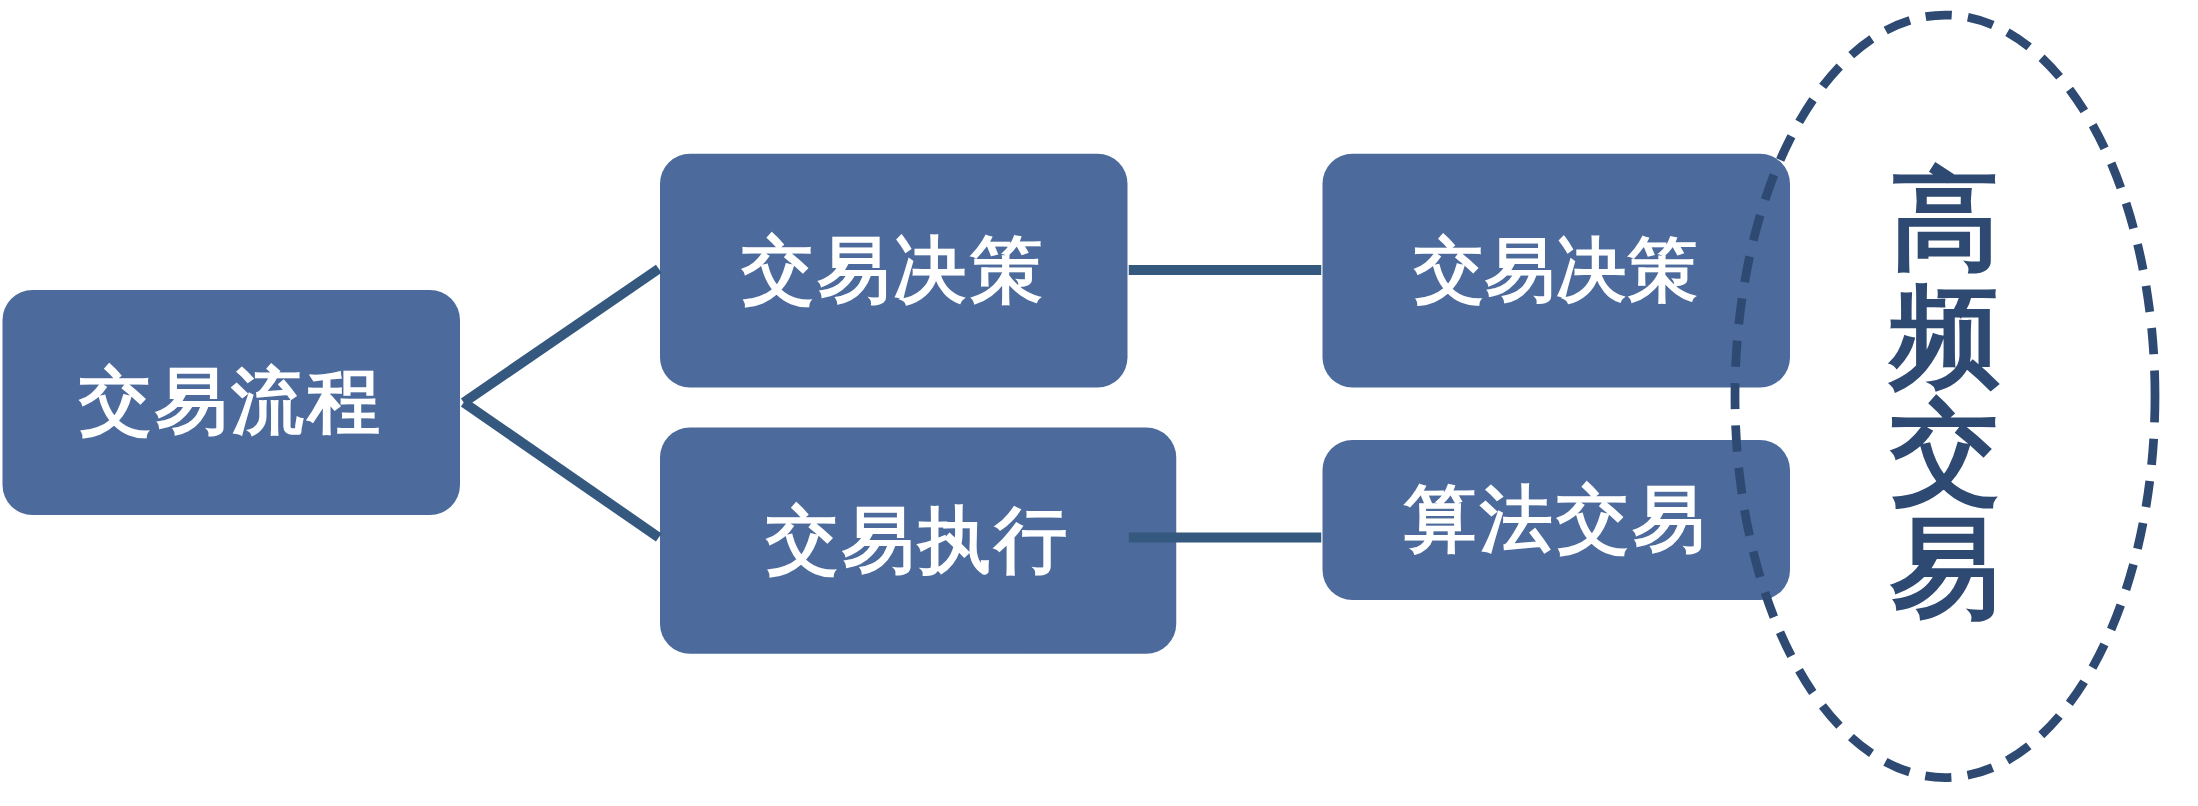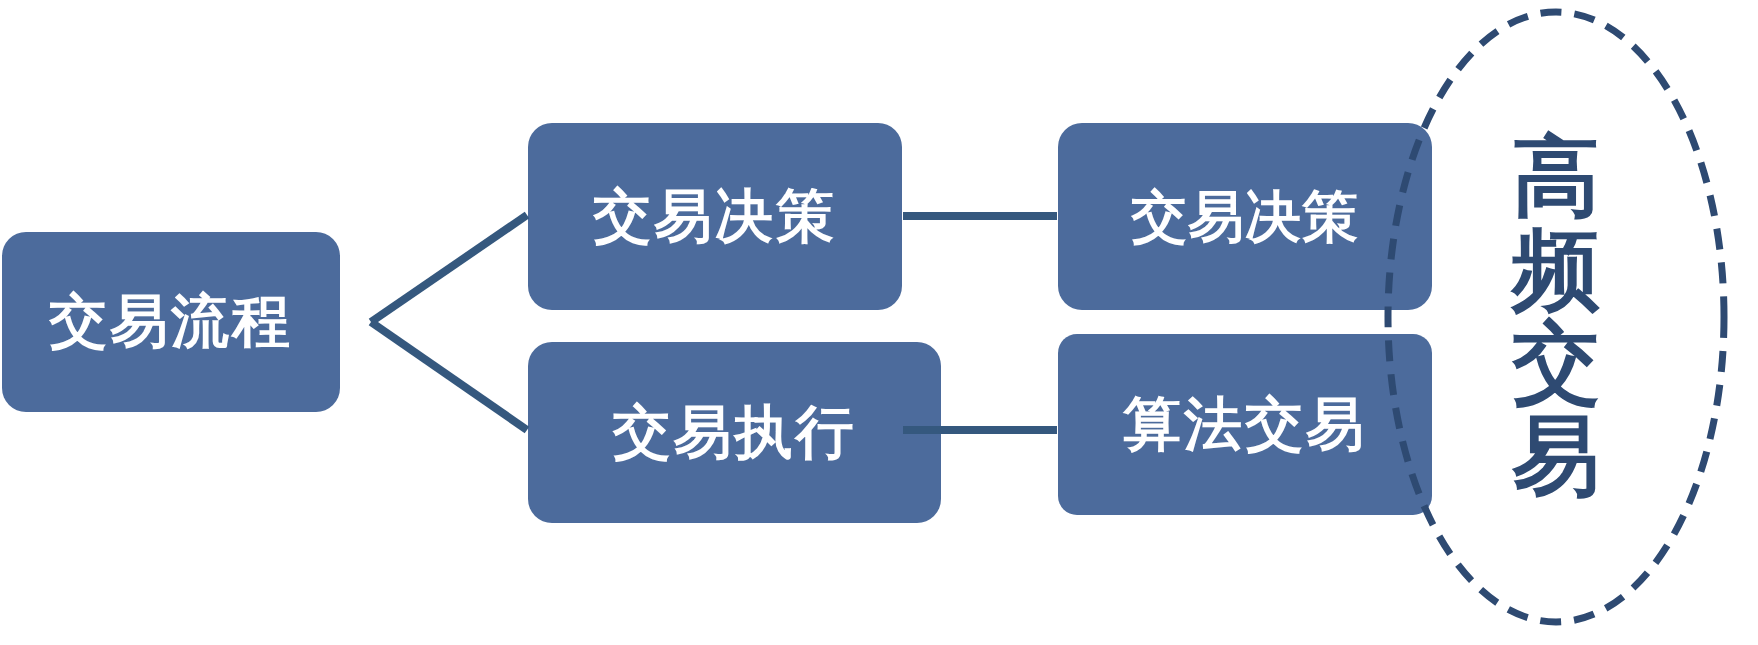--- a/index.html
+++ b/index.html
@@ -24,25 +24,25 @@
     border-radius:24px;
     display:flex;align-items:center;justify-content:center;
     color:var(--node-text);
     font-weight:bold;
     font-size:58px;
     letter-spacing:3px;
     z-index:1;
     text-align:center;
     line-height:1;
   }
-  .node-root{left:2px;top:232px;width:338px;height:180px;}
+  .node-root{left:2px;top:232px;width:366px;height:180px;}
   .node-decision{left:528px;top:123px;width:374px;height:187px;}
   .node-execution{left:528px;top:342px;width:413px;height:181px;}
   .node-programmatic{left:1058px;top:123px;width:374px;height:187px;font-size:56px;letter-spacing:1px;}
-  .node-algorithmic{left:1058px;top:334px;width:374px;height:181px;border-radius:19px;}
+  .node-algorithmic{left:1058px;top:352px;width:374px;height:128px;}
   svg.overlay{
     position:absolute;left:0;top:0;width:1758px;height:645px;
     z-index:2;pointer-events:none;
   }
   svg.overlay .edge{stroke:var(--connector);stroke-width:8;fill:none;stroke-linecap:butt;}
   svg.overlay .hft-ellipse{
     stroke:var(--ellipse-stroke);stroke-width:7;fill:none;
     stroke-dasharray:21 13;
   }
   .hft-label{

